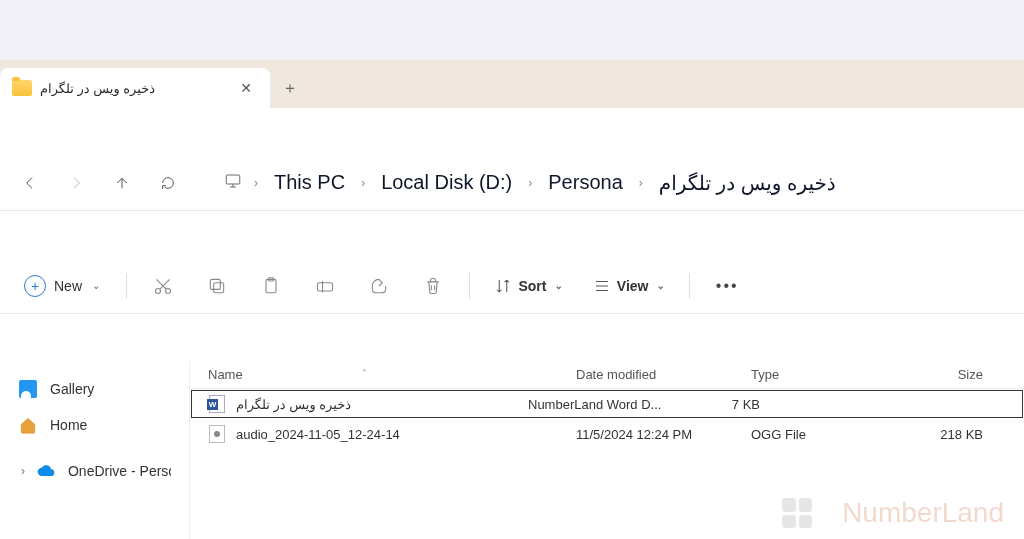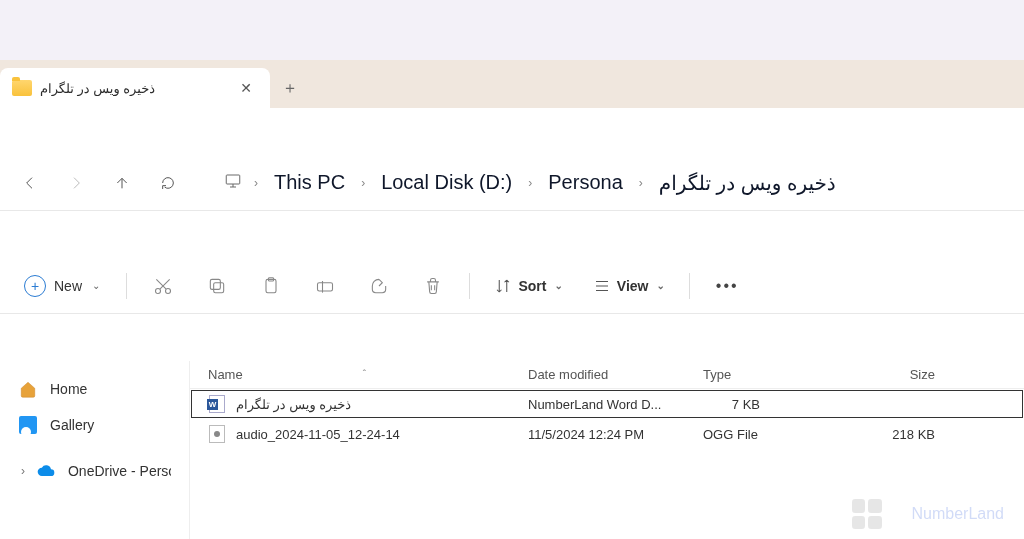--- a/index.html
+++ b/index.html
@@ -261,21 +261,21 @@
       position: relative;
     }
     .columns-header {
       display: flex;
       padding: 6px 18px;
       color: #555;
       font-size: 13px;
       border-bottom: 1px solid #eee;
     }
     .col-name { width: 320px; display:flex; align-items:center;}
-    .col-date { width: 175px; }
+    .col-date { width: 175px; margin-left: 48px; }
     .col-type { width: 148px; }
     .col-size { width: 92px; text-align: right; padding-right: 8px;}
     .sort-arrow { margin-left: 120px; font-size: 10px; color: #888;}
     .file-row {
       display: flex;
       align-items: center;
       padding: 5px 18px;
       font-size: 13px;
       color: #333;
     }
@@ -343,22 +343,22 @@
     .wm-logo {
       width: 30px;
       height: 30px;
       display: grid;
       grid-template-columns: 1fr 1fr;
       grid-template-rows: 1fr 1fr;
       gap: 3px;
     }
     .wm-logo div { background: #888; border-radius: 3px; }
     .wm-text {
-      font-size: 16px;
-      color: #1d4ed8;
+      font-size: 28px;
+      color: #c2410c;
       font-weight: 300;
       margin-left: 20px;
     }
   </style>
 </head>
 <body>
 
 <div class="outer-window">
 
   <div class="tab-bar">
@@ -467,32 +467,32 @@
       <span>View</span>
       <span class="chevron-small">⌄</span>
     </div>
     <div class="tb-sep"></div>
     <div class="three-dots">•••</div>
   </div>
 
   <div class="main-area">
     <div class="sidebar">
       <div class="sb-item">
+        <span class="sb-icon">
+            <span class="gallery-icon"></span>
+          </span>
+        <span>Gallery</span>
+      </div>
+      <div class="sb-item">
         <span class="sb-icon home-icon">
           <svg viewBox="0 0 24 24">
               <path d="M3 11l9-8 9 8v10a2 2 0 0 1-2 2H5a2 2 0 0 1-2-2z"></path>
             </svg>
         </span>
         <span>Home</span>
-      </div>
-      <div class="sb-item">
-        <span class="sb-icon">
-            <span class="gallery-icon"></span>
-          </span>
-        <span>Gallery</span>
       </div>
       <div style="height:10px"></div>
       <div class="sb-item">
         <span class="sb-chevron">›</span>
         <span class="sb-icon onedrive-icon">
           <svg viewBox="0 0 24 16">
               <path d="M7 14a5 5 0 0 1 0-10 6 6 0 0 1 11 2 4 4 0 0 1 0 8z"></path>
             </svg>
         </span>
         <span style="overflow:hidden;text-overflow:clip;">OneDrive - Persona</span>

